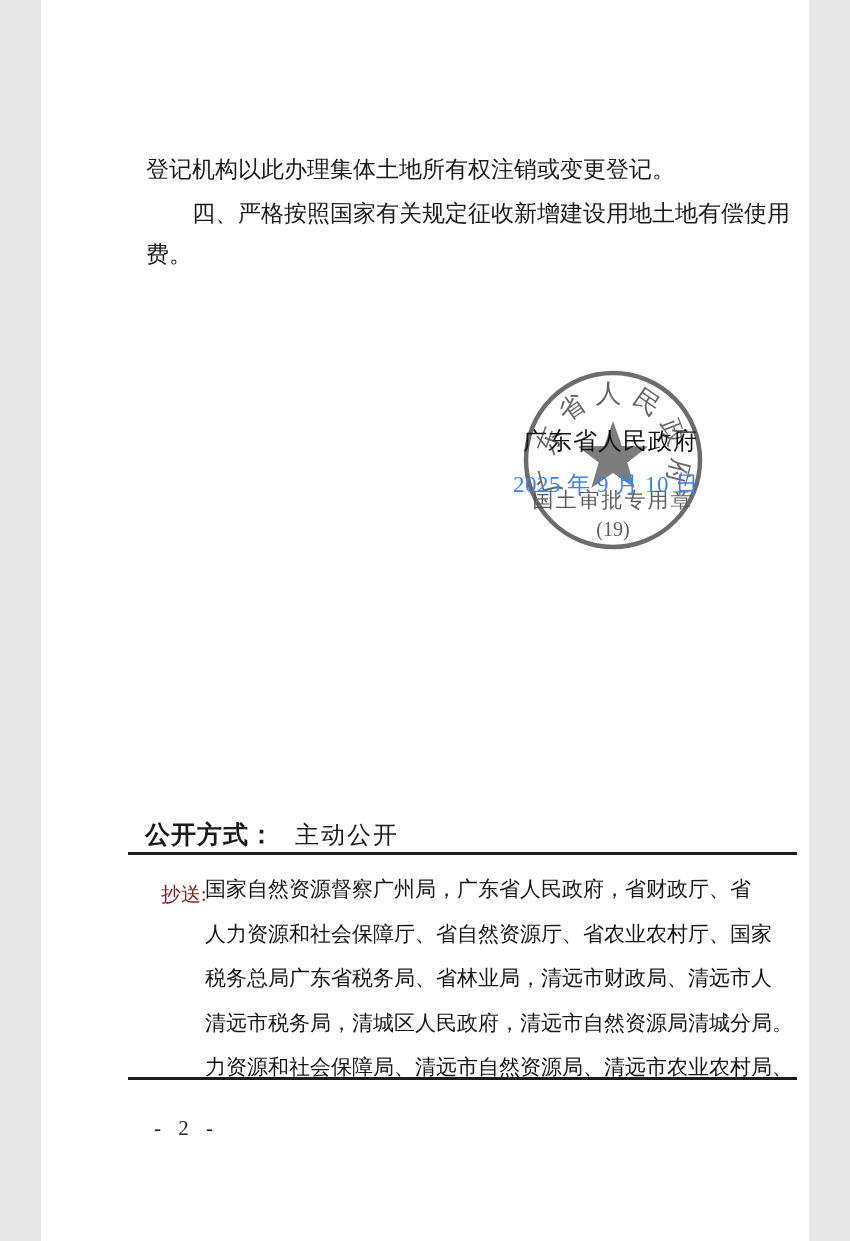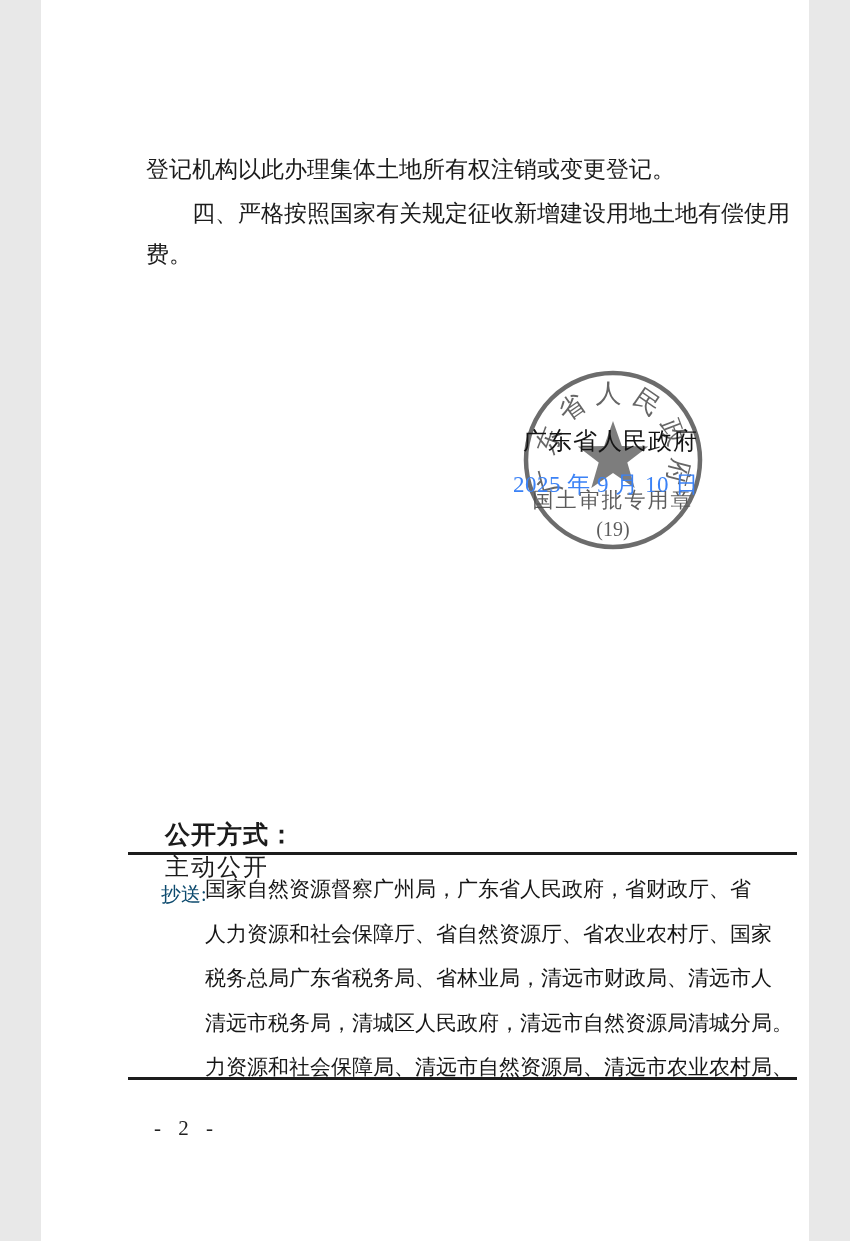--- a/index.html
+++ b/index.html
@@ -9,28 +9,28 @@
     margin:0 auto;
     background:#ffffff;
     overflow:hidden;
     font-family:"Liberation Serif","DejaVu Serif",serif;
     color:#1b1b1b;
   }
   .abs{position:absolute;white-space:nowrap;}
   .body-line{font-size:23px;line-height:27px;}
   .sig-line{font-size:24px;letter-spacing:1px;color:#141414;}
   .date-line{font-size:23px;letter-spacing:0.5px;color:#3b82f6;}
-  .pub-row{display:flex;align-items:baseline;flex-direction:column;}
+  .pub-row{display:flex;align-items:baseline;}
   .pub-label{
     font-family:"Liberation Sans","DejaVu Sans",sans-serif;
     font-weight:bold;font-size:25px;letter-spacing:1px;
   }
   .pub-value{font-size:24px;margin-left:20px;letter-spacing:2px;}
   .rule{position:absolute;height:3px;background:#1d1d1d;}
-  .cc-label{font-size:20px;color:#0c4a6e;}
+  .cc-label{font-size:20px;color:#7f1d1d;}
   .cc-lines div{
     font-size:21px;line-height:44.5px;white-space:nowrap;
     color:#161616;
   }
   .page-num{font-size:21px;letter-spacing:6px;color:#222;}
   .seal-svg{position:absolute;left:477px;top:366px;opacity:0.9;}
   .seal-text{
     font-family:"Liberation Serif","DejaVu Serif",serif;
     fill:#383838;
   }

